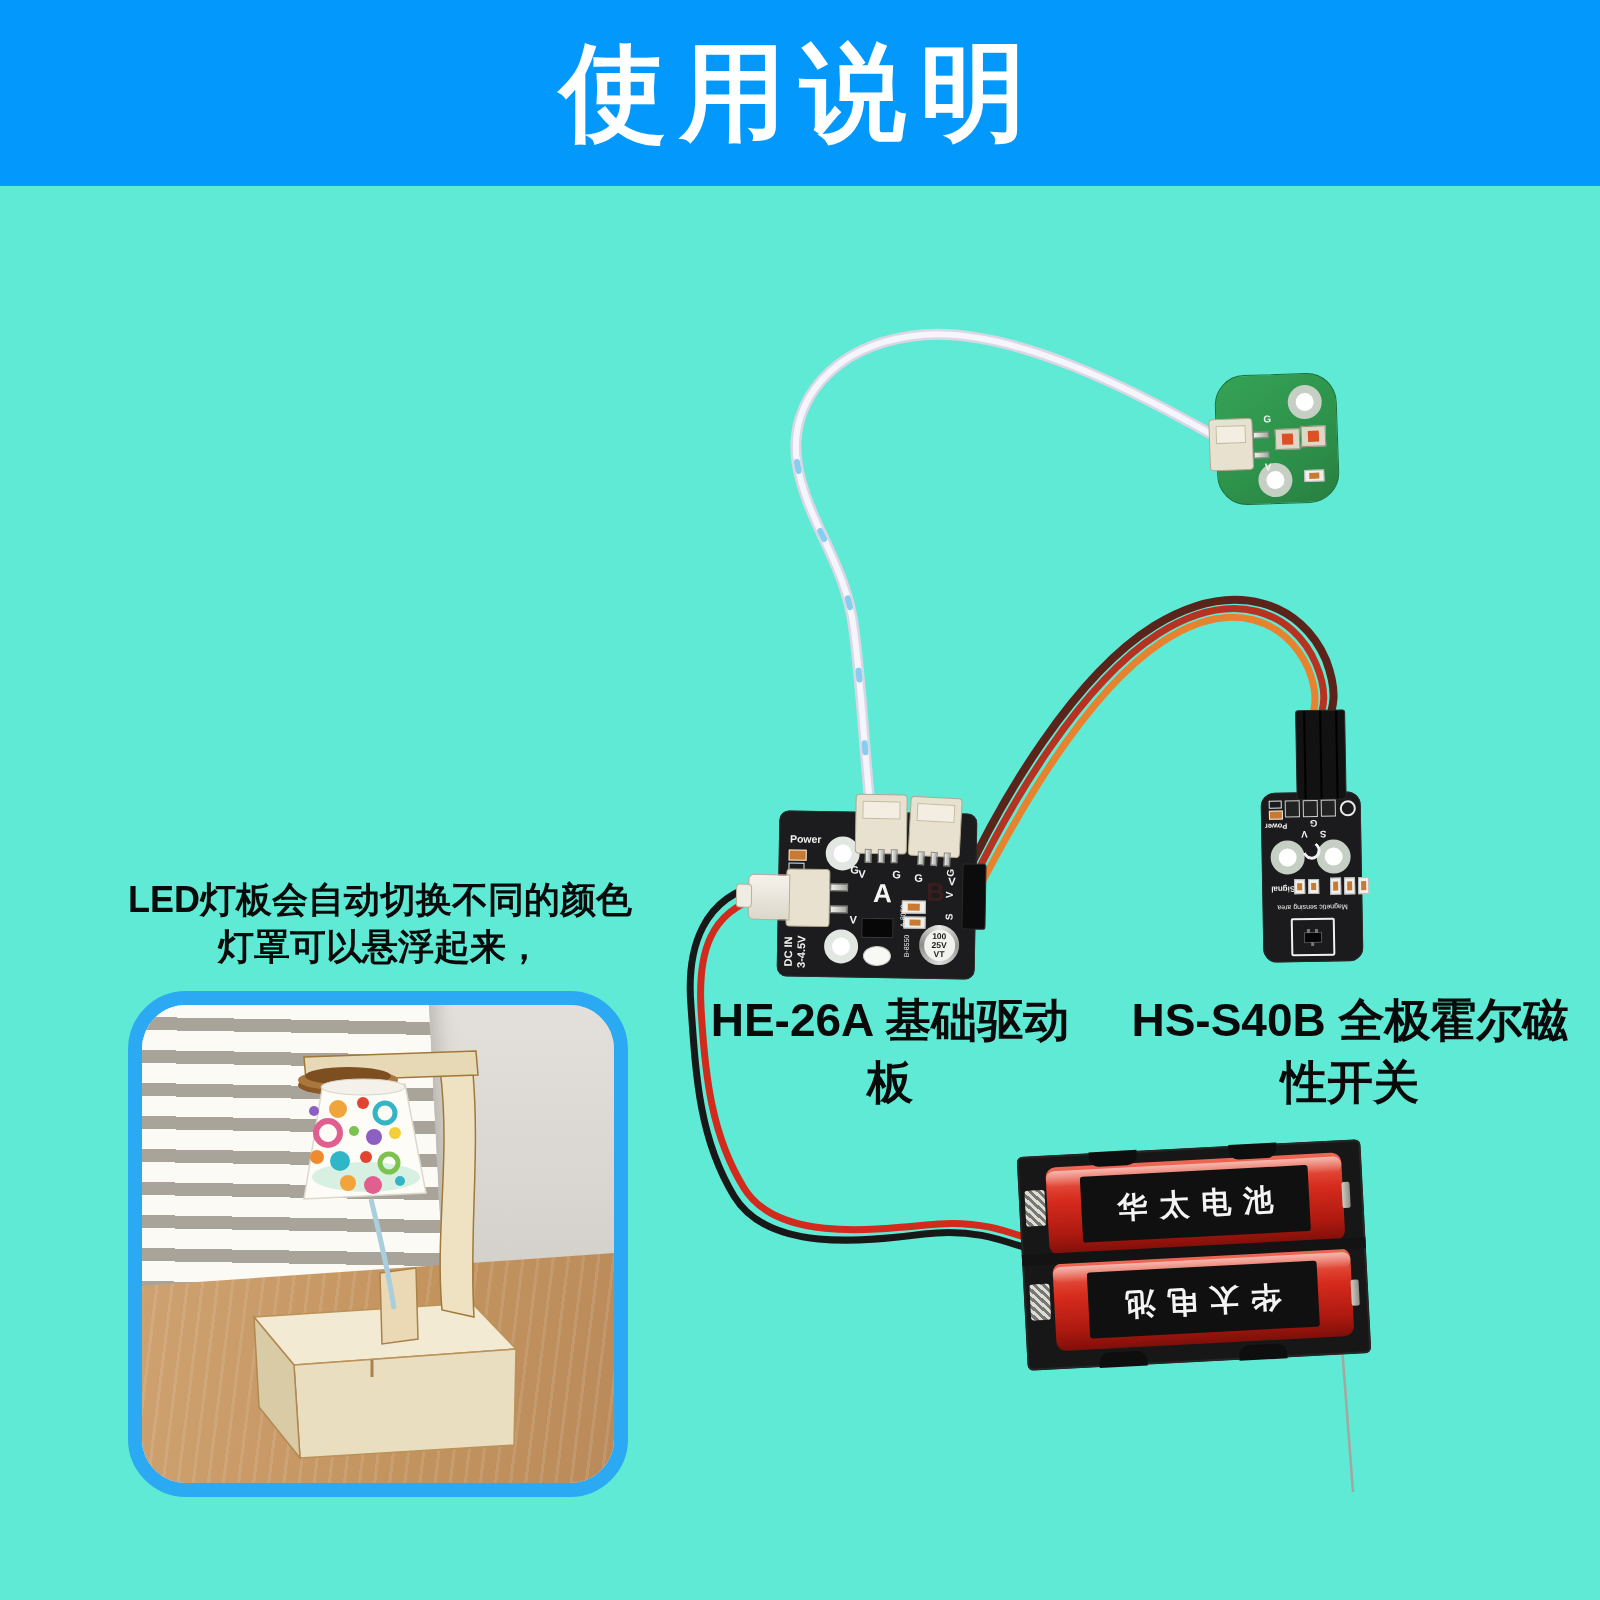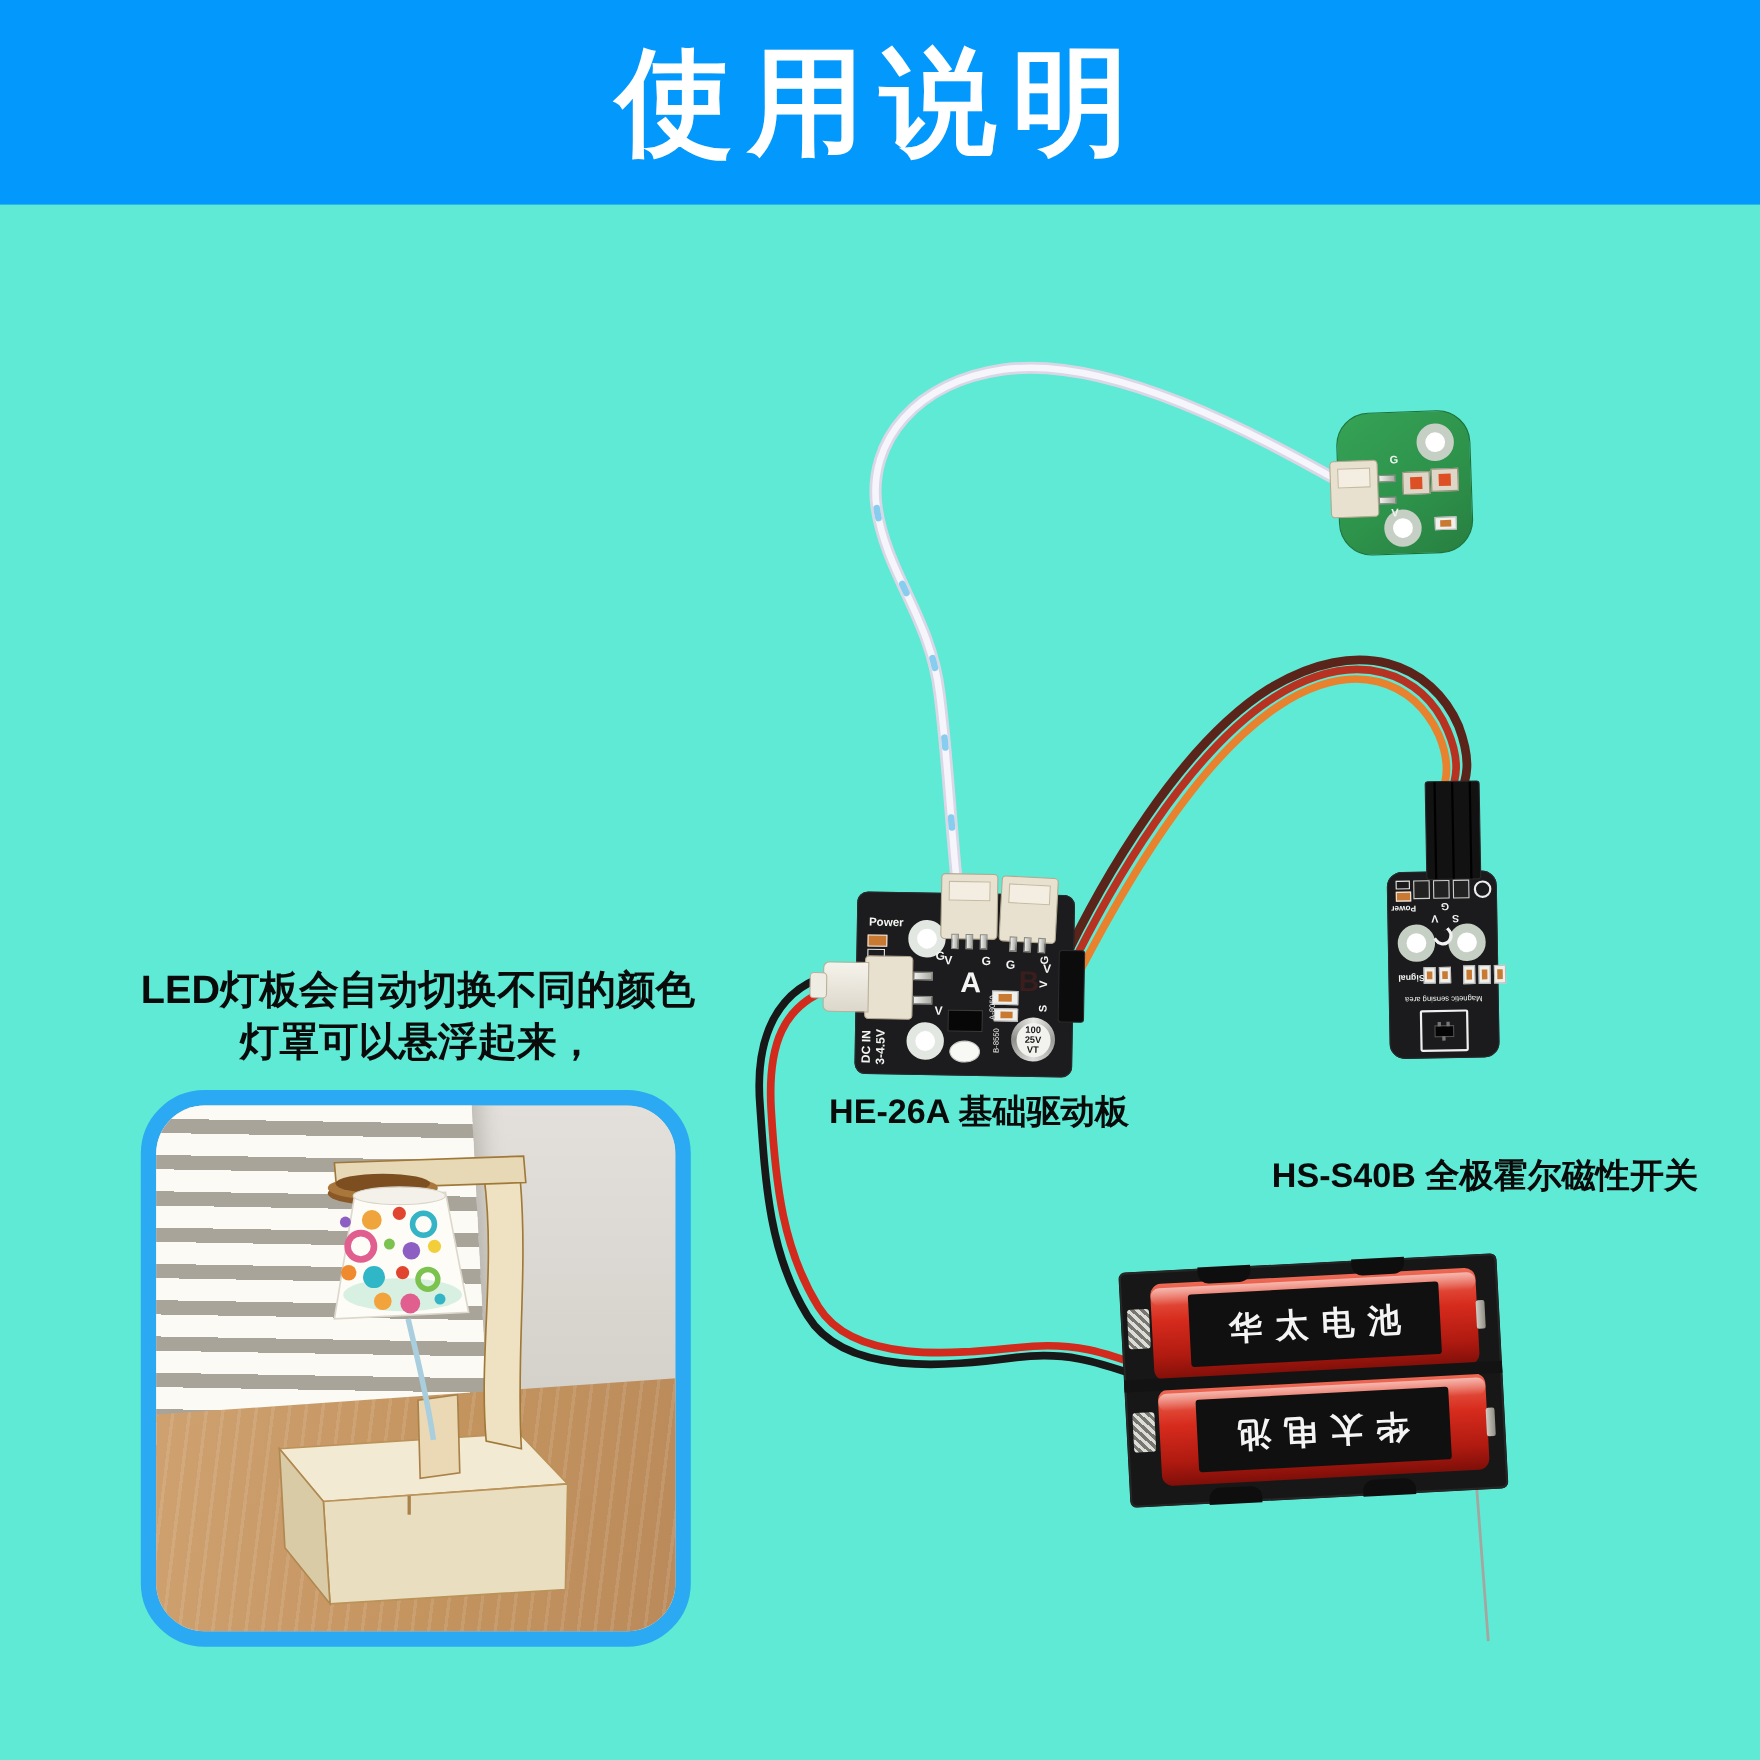--- a/index.html
+++ b/index.html
@@ -9,21 +9,21 @@
   
   .header{position:absolute;left:0;top:0;width:1600px;height:186px;background:#0398FC;
           display:flex;align-items:center;justify-content:center;z-index:5;}
   .header .title{color:#fff;font-size:106px;font-weight:bold;letter-spacing:14px;}
 
   
   .intro{position:absolute;left:108px;top:876px;width:544px;text-align:center;
          font-size:36px;font-weight:600;color:#0a0a0a;line-height:47px;z-index:4;}
 
   
-  .clabel{position:absolute;text-align:center;font-size:31px;font-weight:700;color:#0a0a0a;z-index:6;}
+  .clabel{position:absolute;text-align:center;font-size:46px;font-weight:700;color:#0a0a0a;z-index:6;}
 
   
   .photo{position:absolute;left:128px;top:991px;width:472px;height:478px;border:14px solid #2BA9F2;
          border-radius:58px;overflow:hidden;background:#d8d5d0;z-index:3;}
   .wall{position:absolute;inset:0;background:linear-gradient(180deg,#e3e0db 0%,#d3d0ca 60%,#c9c6bf 100%);}
   .blinds{position:absolute;left:-26px;top:-28px;width:320px;height:340px;transform:rotate(-3deg);
           background:repeating-linear-gradient(184deg,#fbfaf5 0px,#fbfaf5 20px,#a9a49a 20px,#a9a49a 33px);
           box-shadow:8px 0 18px rgba(120,115,105,.35);}
   .desk{position:absolute;left:-12px;bottom:-12px;width:500px;height:248px;
         clip-path:polygon(0 16%,100% 2%,100% 100%,0 100%);
@@ -249,21 +249,21 @@
         </div>
       <div class="smdres" style="position:static;width:9px;height:15px;">
           <i></i>
         </div>
     </div>
     <div class="silk flip" style="left:0;top:112px;width:100px;font-size:7px;font-weight:normal;text-align:center;">Magnetic sensing area</div>
     <div class="chipbox" style="left:28px;top:126px;width:40px;height:34px;">
       <div class="sot"></div>
     </div>
   </div>
-  <div class="clabel" style="left:1120px;top:1048px;width:460px;">HS-S40B 全极霍尔磁性开关</div>
+  <div class="clabel" style="left:1120px;top:990px;width:460px;">HS-S40B 全极霍尔磁性开关</div>
 
   <div class="batt-group">
     <div class="holder"></div>
     <div class="spring" style="left:6px;top:34px;"></div>
     <div class="spring" style="left:6px;top:128px;"></div>
 
     <div class="cell" style="left:28px;top:12px;width:296px;">
       <div class="gloss"></div>
       <div class="band">
         <span>华太电池</span>

